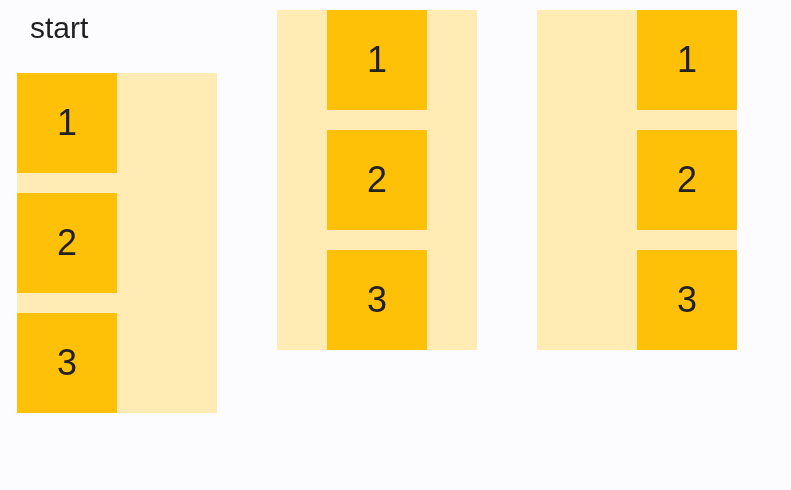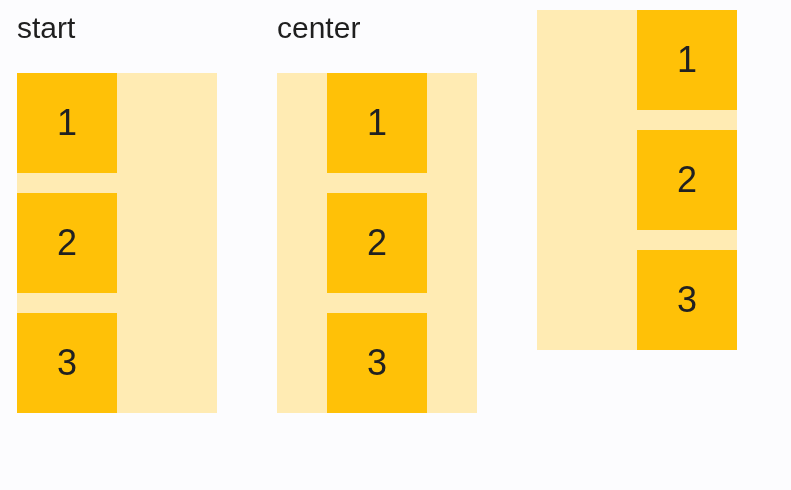--- a/index.html
+++ b/index.html
@@ -28,21 +28,21 @@
   }
   .demo {
     width: 200px;
     flex: 0 0 200px;
   }
   .demo-label {
     font-size: 30px;
     line-height: 36px;
     font-weight: 400;
     color: var(--label-text);
-    margin: 0 0 27px 0;
+    margin: 0 0 27px 13px;
   }
   .flex-container {
     width: 200px;
     height: 340px;
     background: var(--container-background);
     display: flex;
     flex-direction: column;
     gap: 20px;
   }
   .align-start  { align-items: flex-start; }
@@ -67,21 +67,20 @@
   <div class="demo">
     <div class="demo-label">start</div>
     <div class="flex-container align-start">
       <div class="flex-item">1</div>
       <div class="flex-item">2</div>
       <div class="flex-item">3</div>
     </div>
   </div>
 
   <div class="demo">
-    <div class="demo-label">center</div>
     <div class="flex-container align-center">
       <div class="flex-item">1</div>
       <div class="flex-item">2</div>
       <div class="flex-item">3</div>
     </div>
   </div>
 
   <div class="demo">
     <div class="flex-container align-end">
       <div class="flex-item">1</div>

